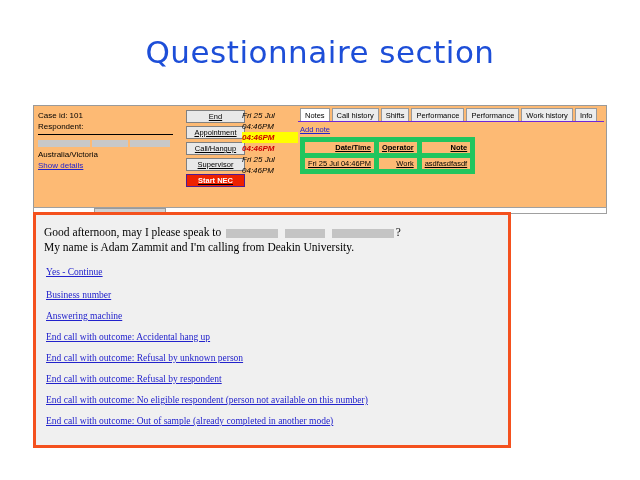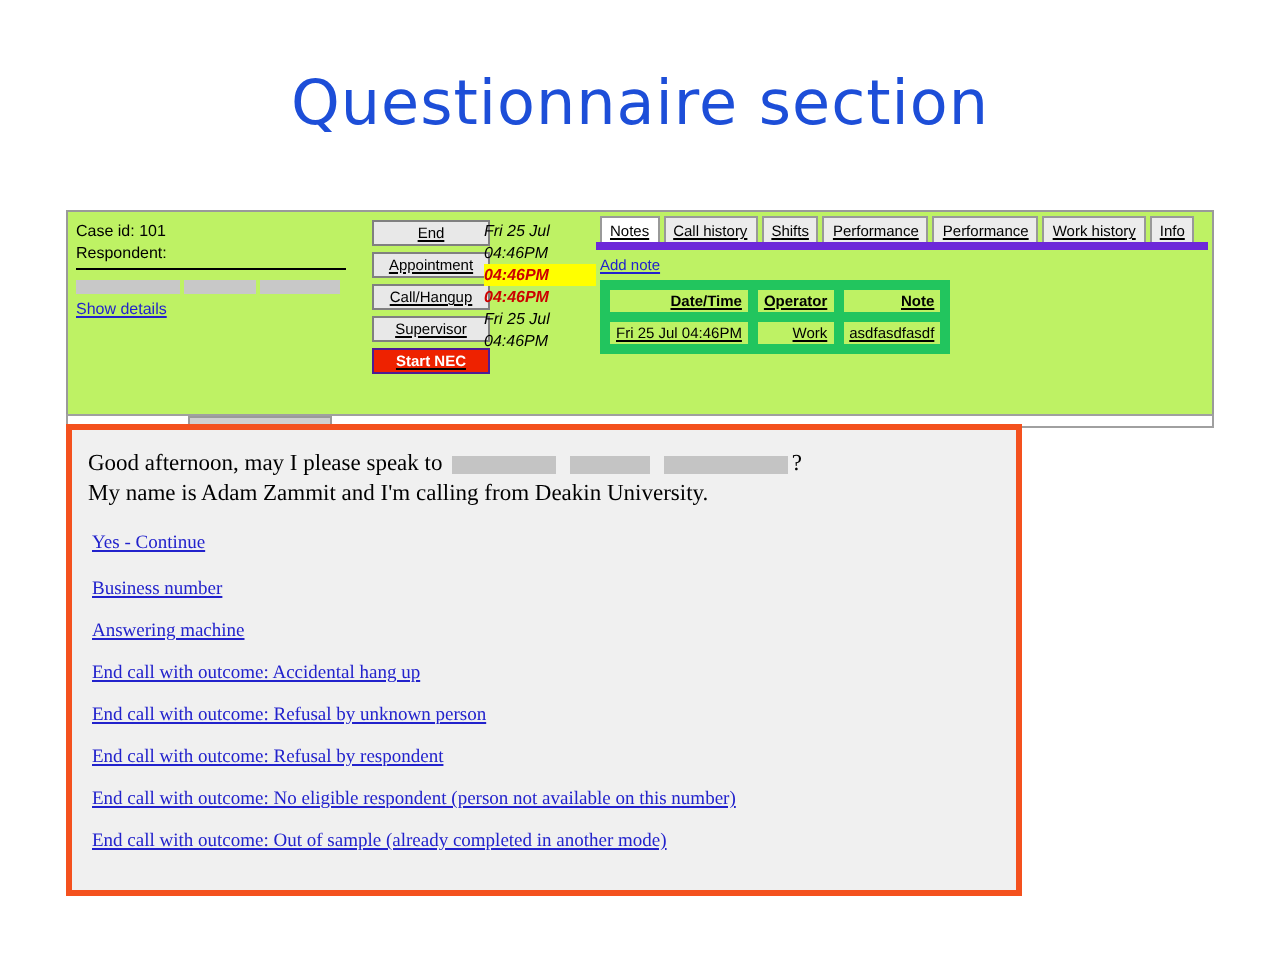--- a/index.html
+++ b/index.html
@@ -29,21 +29,21 @@
   }
 
   
   .shot {
     position: absolute;
     left: 33px;
     top: 105px;
     width: 574px;
     height: 108px;
     border: 1px solid #9a9a9a;
-    background: #bef264;
+    background: #fdba74;
     box-sizing: border-box;
   }
 
   
   .call-panel {
     position: absolute;
     left: 4px;
     top: 4px;
     width: 140px;
     font-size: 8px;
@@ -122,23 +122,22 @@
   .notes-area {
     position: absolute;
     left: 264px;
     top: 2px;
     right: 2px;
     bottom: 2px;
   }
   .tabs {
     display: flex;
     gap: 2px;
-    border-bottom: 4px solid #6d28d9;
+    border-bottom: 1px solid #6d28d9;
     padding-left: 2px;
-    text-decoration: underline;
   }
   .tab {
     font-size: 7.5px;
     padding: 2px 4px 1px 4px;
     border: 1px solid #999;
     border-bottom: none;
     background: #ececec;
     color: #000;
     cursor: pointer;
   }
@@ -237,20 +236,21 @@
 
   <div class="call-panel">
     <div>Case id: 101</div>
     <div>Respondent:</div>
     <div class="line-rule"></div>
     <div>
       <span class="redact" style="width:52px"></span>
       <span class="redact" style="width:36px"></span>
       <span class="redact" style="width:40px"></span>
     </div>
+    <div>Australia/Victoria</div>
     <div class="link">Show details</div>
   </div>
 
   <div class="btn-stack">
     <div class="btn">End</div>
     <div class="btn">Appointment</div>
     <div class="btn">Call/Hangup</div>
     <div class="btn">Supervisor</div>
     <div class="btn danger">Start NEC</div>
   </div>

